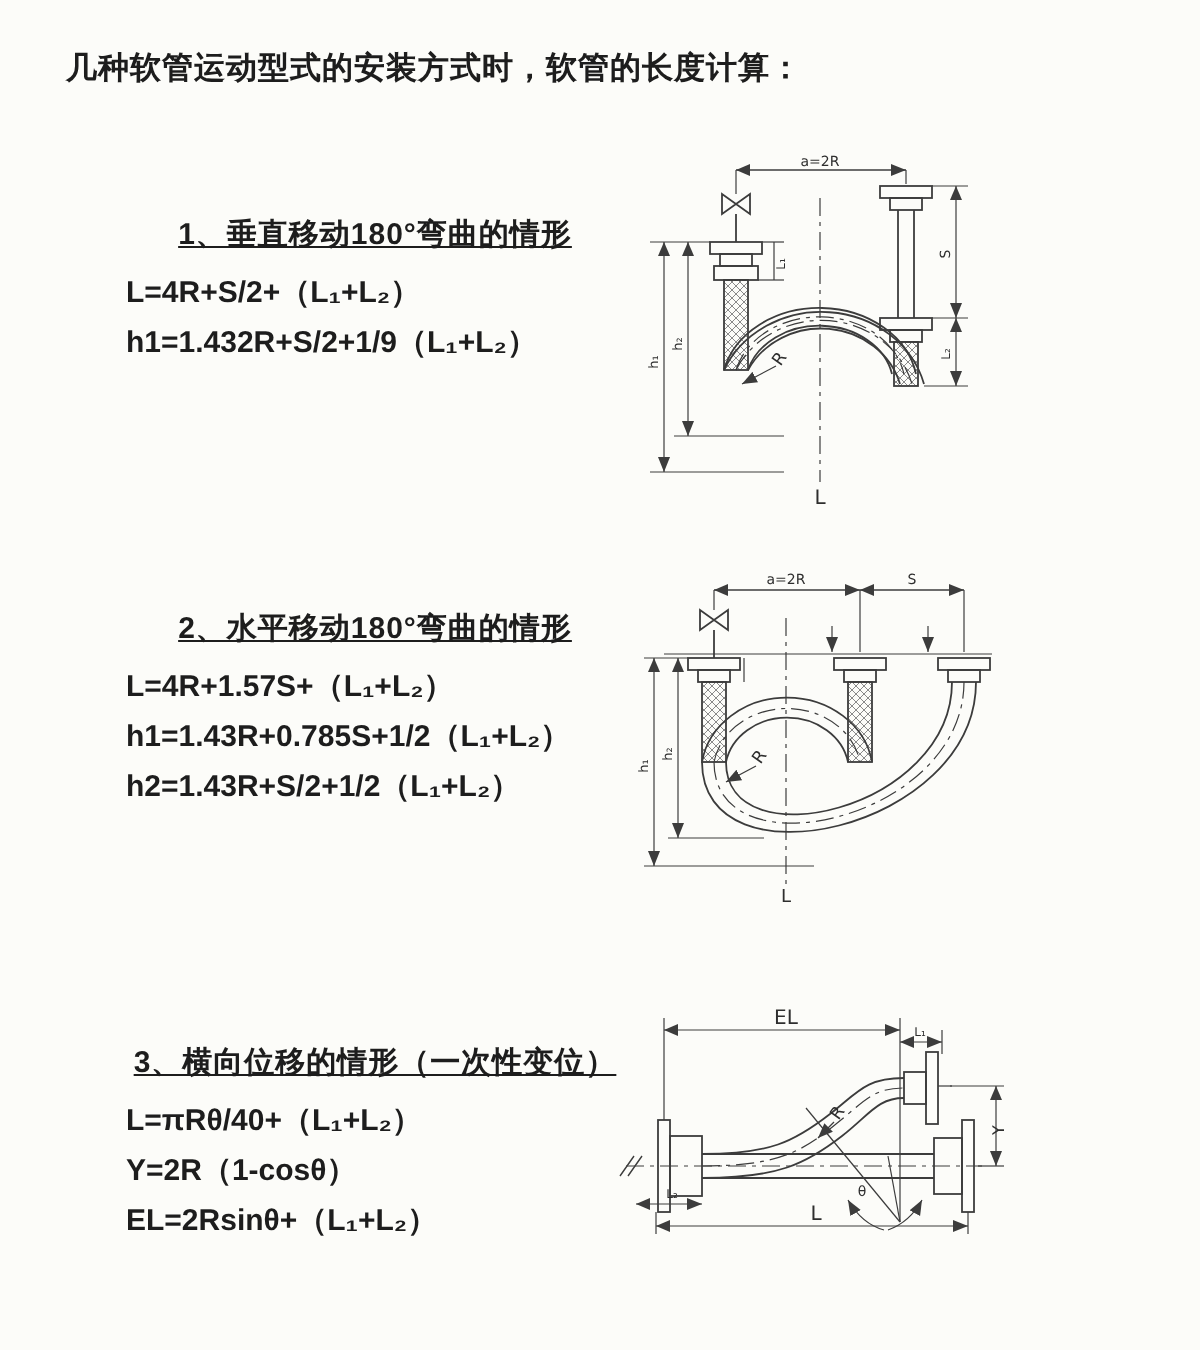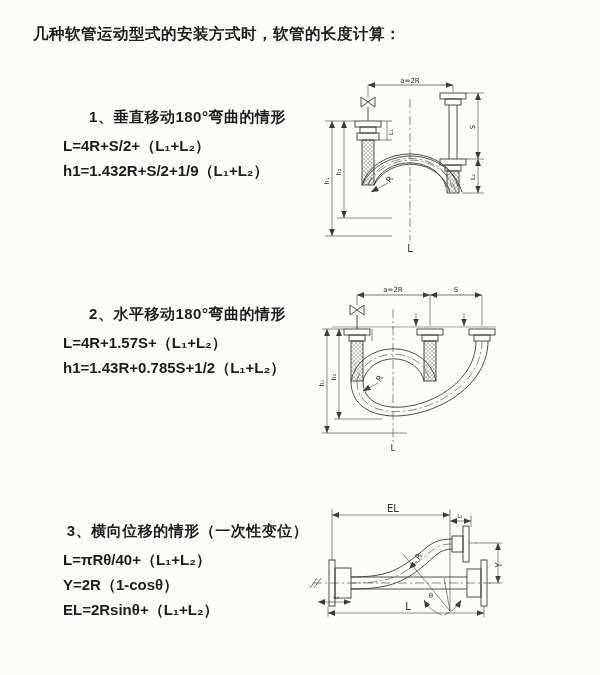--- a/index.html
+++ b/index.html
@@ -10,21 +10,21 @@
     color:#1d1d1d;
     position:relative;
     overflow:hidden;
   }
   .page{position:absolute;inset:0;text-align:center;}
   .title{
     position:absolute;left:33px;top:24px;
     font-size:15.5px;font-weight:700;letter-spacing:0.5px;
   }
   .section{position:absolute;width:285px;}
-  .sec-heading{font-size:15px;font-weight:700;letter-spacing:0.5px;margin-bottom:7px;}
+  .sec-heading{font-size:15px;font-weight:700;letter-spacing:0.5px;margin-bottom:7px;text-decoration:underline;}
   .formula{
     margin-left:18px;height:25px;display:flex;align-items:center;
     font-size:15px;font-weight:600;font-family:Liberation Sans, sans-serif;
     white-space:nowrap;
   }
   .diag{position:absolute;}
   svg text{
     font-family:"DejaVu Sans","Liberation Sans",sans-serif;
     fill:#2e2e2e;stroke:none;
   }
@@ -39,20 +39,21 @@
   <div class="section" style="left:45px;top:108px">
     <div class="sec-heading">1、垂直移动180°弯曲的情形</div>
     <div class="formula">L=4R+S/2+（L₁+L₂）</div>
     <div class="formula">h1=1.432R+S/2+1/9（L₁+L₂）</div>
   </div>
 
   <div class="section" style="left:45px;top:305px">
     <div class="sec-heading">2、水平移动180°弯曲的情形</div>
     <div class="formula">L=4R+1.57S+（L₁+L₂）</div>
     <div class="formula">h1=1.43R+0.785S+1/2（L₁+L₂）</div>
+    <div class="formula">h2=1.43R+S/2+1/2（L₁+L₂）</div>
   </div>
 
   <div class="section" style="left:45px;top:522px">
     <div class="sec-heading">3、横向位移的情形（一次性变位）</div>
     <div class="formula">L=πRθ/40+（L₁+L₂）</div>
     <div class="formula">Y=2R（1-cosθ）</div>
     <div class="formula">EL=2Rsinθ+（L₁+L₂）</div>
   </div>
 
   <svg class="diag" style="left:312px;top:75px" width="278" height="180" viewBox="0 0 278 180">

